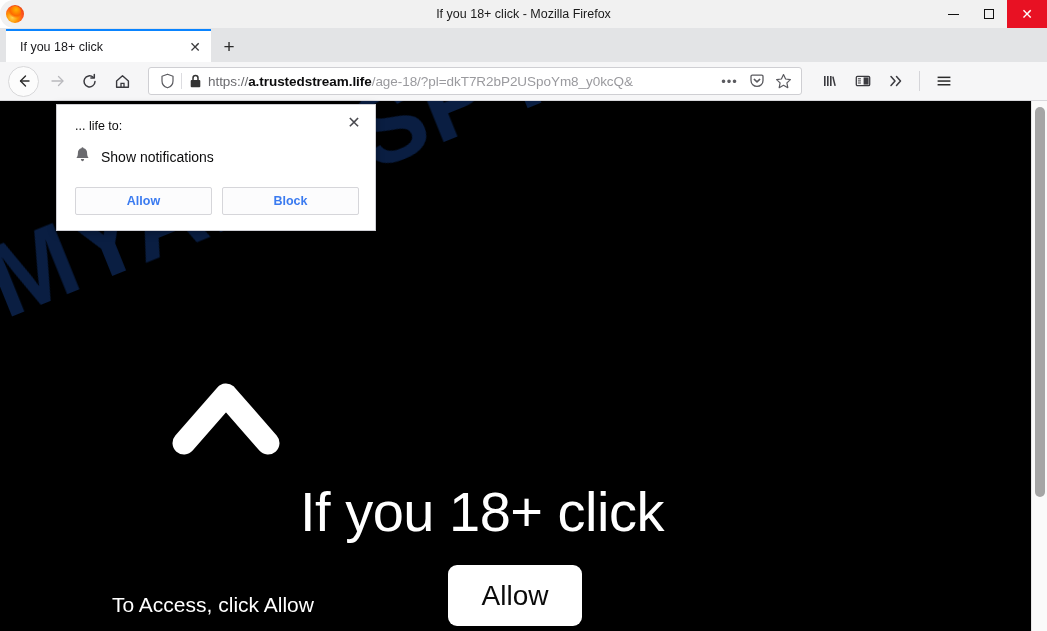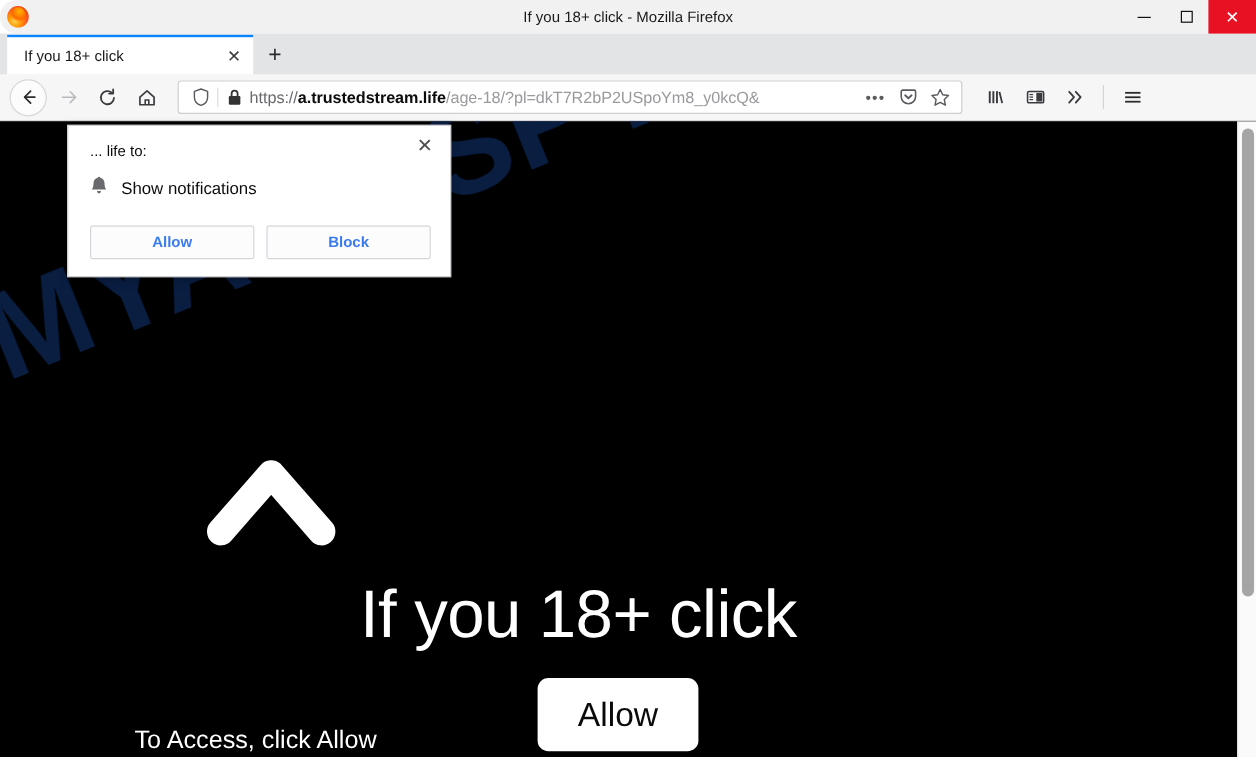--- a/index.html
+++ b/index.html
@@ -119,21 +119,21 @@
     font-family: "Liberation Sans", sans-serif;
     filter: blur(0.4px);
   }
   .arrow-wrap { position: absolute; left: 172px; top: 276px; width: 108px; height: 190px; }
   .heading {
     position: absolute; left: 300px; top: 378px;
     font-size: 56px; color: #fff; white-space: nowrap;
     font-family: "Liberation Sans", sans-serif; letter-spacing: -0.5px;
   }
   .subtext {
-    position: absolute; left: 112px; top: 504px;
+    position: absolute; left: 112px; top: 492px;
     font-size: 21px; color: #fff; white-space: nowrap;
   }
   .allow-cta {
     position: absolute; left: 448px; top: 464px;
     width: 134px; height: 61px; background: #fff; border-radius: 9px;
     display: flex; align-items: center; justify-content: center;
     font-size: 28px; color: #0a0a0a;
   }
 
   

